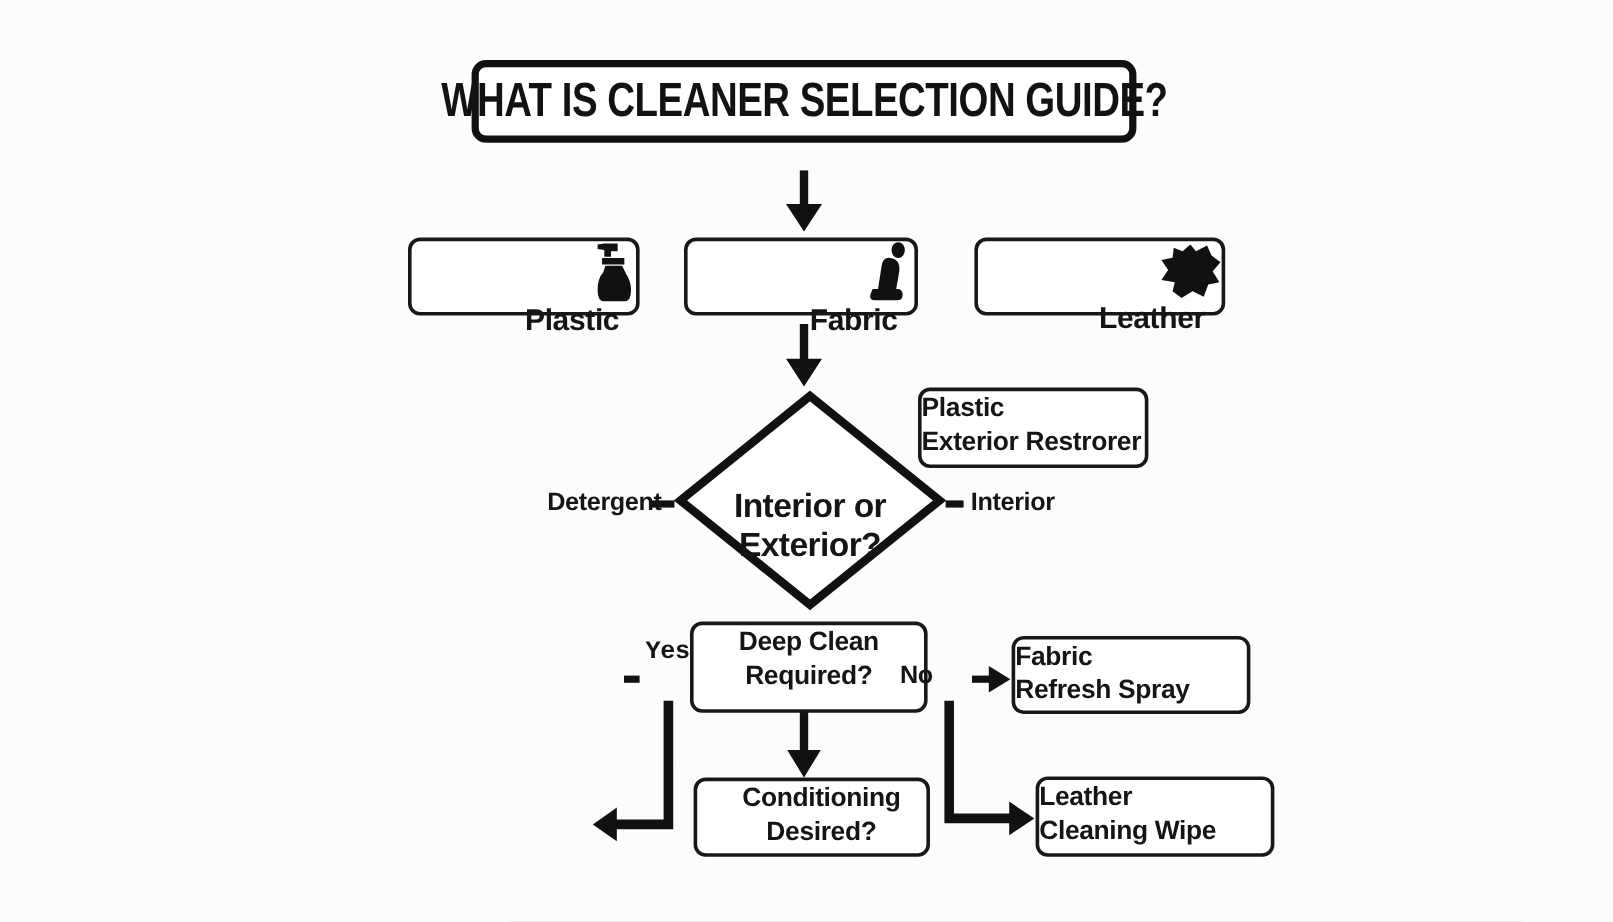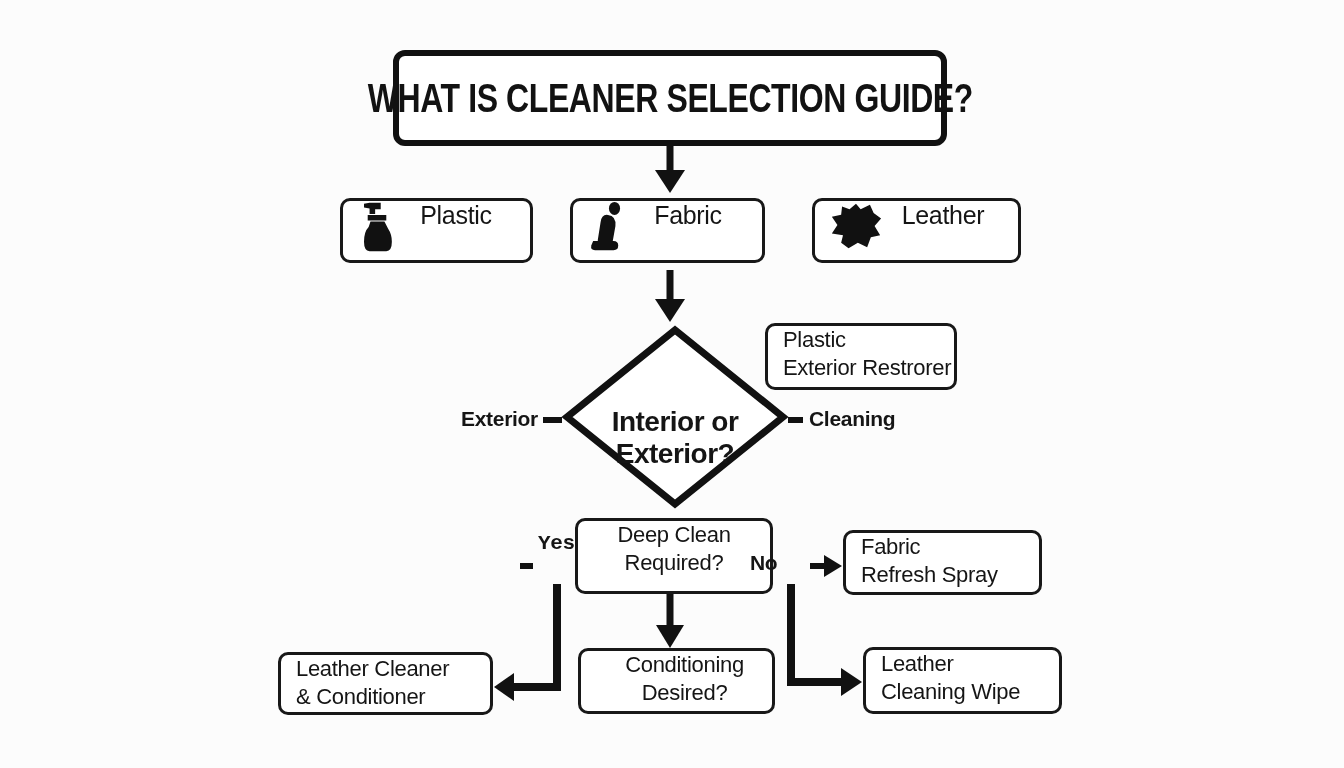--- a/index.html
+++ b/index.html
@@ -3,25 +3,25 @@
 <meta charset="utf-8">
 <style>
   html,body{margin:0;padding:0;background:#e8e8e8;}
   .canvas{
     position:relative;width:1344px;height:768px;background:#fcfcfc;
     font-family:"Liberation Sans",sans-serif;color:#151515;overflow:hidden;
   }
   .connectors{position:absolute;left:0;top:0;width:1344px;height:768px;z-index:1;pointer-events:none;}
   .box{
     position:absolute;z-index:2;background:#ffffff;border:3px solid #181818;
-    border-radius:10px;display:flex;align-items:flex-start;box-sizing:border-box;
-    font-weight:normal;letter-spacing:-0.3px;
+    border-radius:10px;display:flex;align-items:flex-end;box-sizing:border-box;
+    font-weight:bold;letter-spacing:-0.3px;flex-direction:column;
   }
   .title-box{
-    position:absolute;z-index:2;left:393px;top:50px;width:554px;height:96px;
+    position:absolute;z-index:2;left:393px;top:50px;width:554px;height:69px;
     background:#ffffff;border:6px solid #111;border-radius:12px;
     display:flex;align-items:center;justify-content:center;box-sizing:border-box;
   }
   .title-text{
     font-size:40px;font-weight:bold;white-space:nowrap;
     transform:scaleX(0.8);transform-origin:center;letter-spacing:-0.5px;color:#121212;
   }
   .mat-box{height:65px;top:198px;}
   .mat-icon{flex:0 0 auto;margin-left:15px;display:flex;align-items:center;}
   .mat-label{flex:1 1 auto;text-align:center;font-size:25px;padding-right:14px;}
@@ -98,38 +98,34 @@
     </span>
     <span class="mat-label">Leather</span>
   </div>
 
   <div class="box align-left" style="left:765px;top:323px;width:192px;height:67px;">
     <div class="node-label">Plastic
 Exterior Restrorer</div>
   </div>
 
   <div class="diamond-question">Interior or Exterior?</div>
-  <div class="edge-label" style="left:456px;top:407px;width:82px;text-align:right;">Exterior</div>
-  <div class="edge-label" style="left:809px;top:407px;">Cleaning</div>
+  <div class="edge-label" style="left:456px;top:407px;width:82px;text-align:right;">Detergent</div>
+  <div class="edge-label" style="left:809px;top:407px;">Interior</div>
 
   <div class="edge-label" style="left:538px;top:532px;font-family:Liberation Mono, monospace;">Yes</div>
   <div class="box align-center" style="left:575px;top:518px;width:198px;height:76px;">
     <div class="node-label">Deep Clean
 Required?</div>
   </div>
   <div class="edge-label" style="left:750px;top:551px;">No</div>
   <div class="box align-left" style="left:843px;top:530px;width:199px;height:65px;">
     <div class="node-label">Fabric
 Refresh Spray</div>
   </div>
 
-  <div class="box align-left" style="left:278px;top:652px;width:215px;height:63px;">
-    <div class="node-label">Leather Cleaner
-&amp; Conditioner</div>
-  </div>
   <div class="box align-center" style="left:578px;top:648px;width:197px;height:66px;padding-left:16px;">
     <div class="node-label">Conditioning
 Desired?</div>
   </div>
   <div class="box align-left" style="left:863px;top:647px;width:199px;height:67px;">
     <div class="node-label">Leather
 Cleaning Wipe</div>
   </div>
 
 </div>

